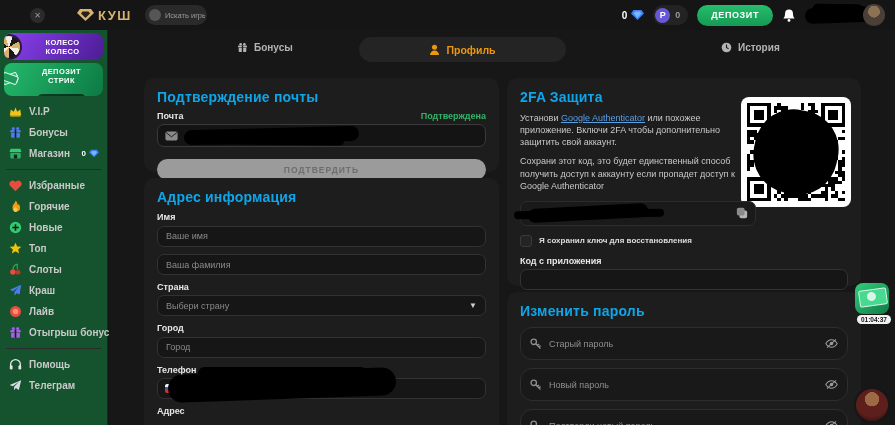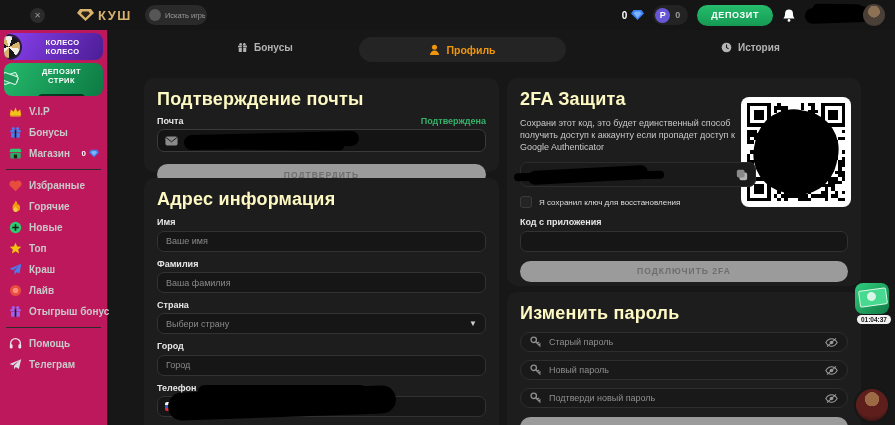--- a/index.html
+++ b/index.html
@@ -25,21 +25,21 @@
   .currency-circle { width:15px; height:15px; border-radius:50%; background:#6757d6; color:#fff; font-size:9px; font-weight:800; display:flex; align-items:center; justify-content:center; }
   .currency-amount { font-size:9px; color:#9a9a9a; font-weight:700; }
   .deposit-btn { height:21px; border:none; border-radius:11px; background:linear-gradient(180deg,#25bd6c,#169a54); color:#fff; font-size:9px; font-weight:800; letter-spacing:0.6px; padding:0 14px; cursor:pointer; font-family:"Liberation Sans", sans-serif; }
   .user-area { position:relative; width:82px; height:24px; }
   .user-scribble { position:absolute; left:0; top:4px; width:66px; height:16px; background:#000; border-radius:9px; transform:rotate(-2deg); }
   .user-scribble:after { content:""; position:absolute; left:8px; top:-3px; width:50px; height:10px; background:#000; border-radius:6px; transform:rotate(3deg); }
   .user-avatar { position:absolute; right:2px; top:1px; width:22px; height:22px; border-radius:50%;
     background:radial-gradient(circle at 50% 35%, #8d7154 0 32%, #4a4038 33% 70%, #23201d 100%); }
 
   
-  .sidebar { position:absolute; left:0; top:30px; bottom:0; width:108px; background:#be185d; border-right:1px solid #242424; padding:3px 4px 0 4px; }
+  .sidebar { position:absolute; left:0; top:30px; bottom:0; width:108px; background:#14532d; border-right:1px solid #242424; padding:3px 4px 0 4px; }
   .promo-btn { position:relative; width:100%; border-radius:8px; overflow:hidden; cursor:pointer; color:#fff; text-align:center; }
   .wheel-btn { height:27px; background:linear-gradient(120deg,#9djsunk 0%); background:linear-gradient(120deg,#8b41f0,#4c1d95); margin-bottom:3px; }
   .streak-btn { height:33px; background:linear-gradient(120deg,#24b96b,#0d7a44); }
   .promo-line { font-size:7.5px; font-weight:800; letter-spacing:0.4px; line-height:1.25; }
   .wheel-btn .promo-text { padding-top:5px; padding-left:18px; }
   .streak-btn .promo-text { padding-top:4px; padding-left:16px; }
   .streak-timer { display:inline-block; margin-top:1px; margin-left:16px; background:rgba(0,0,0,0.6); border-radius:5px; font-size:6px; font-weight:700; padding:1px 5px; color:#fff; }
   .wheel-graphic { position:absolute; left:-8px; top:50%; transform:translateY(-50%) rotate(20deg); width:26px; height:26px; border-radius:50%;
     background:conic-gradient(#181818 0 40deg,#d9b36c 40deg 80deg,#f5f0e6 80deg 120deg,#181818 120deg 160deg,#d9b36c 160deg 200deg,#f5f0e6 200deg 240deg,#181818 240deg 280deg,#d9b36c 280deg 320deg,#f5f0e6 320deg 360deg);
     border:2px solid #2a1b3d; }
@@ -60,21 +60,21 @@
   .tab { position:absolute; display:flex; align-items:center; gap:6px; font-size:10px; color:#b3b3b3; font-weight:700; cursor:pointer; top:12px; }
   .tab-bonuses { left:128px; }
   .tab-history { left:612px; }
   .tab-pill { position:absolute; left:250px; top:7px; width:207px; height:25px; border-radius:13px; background:#242424; display:flex; align-items:center; justify-content:center; gap:6px; cursor:pointer; }
   .tab-pill .tab-label { color:#f0960c; font-size:10.5px; font-weight:800; }
 
   .col { position:absolute; top:48px; display:flex; flex-direction:column; gap:6px; }
   .col-left { left:35px; width:355px; }
   .col-right { left:398px; width:354px; }
   .card { background:#1d1d1d; border-radius:10px; padding:11px 13px; position:relative; }
-  .card-title { font-size:18px; font-weight:800; color:#fef9c3; letter-spacing:0.2px; }
+  .card-title { font-size:14px; font-weight:800; color:#0ea5e9; letter-spacing:0.2px; }
 
   .field-label { font-size:9px; font-weight:700; color:#e6e6e6; margin-bottom:3px; }
   .text-input { width:100%; height:21px; border-radius:7px; background:#161616; border:1px solid #323232; color:#ddd; font-size:9px; padding:0 8px; outline:none; font-family:"Liberation Sans", sans-serif; }
   .text-input::placeholder { color:#8a8a8a; }
   .pill-btn { width:100%; height:21px; border:none; border-radius:11px; background:#9b9b9b; color:#6e6e6e; font-size:8.5px; font-weight:800; letter-spacing:1px; cursor:default; font-family:"Liberation Sans", sans-serif; }
 
   
   .card-email { height:94px; }
   .email-row { display:flex; justify-content:space-between; align-items:center; margin-top:6px; margin-bottom:3px; }
   .email-status { font-size:9px; font-weight:700; color:#35b36a; }
@@ -99,27 +99,27 @@
   .twofa-p { width:234px; font-size:9px; line-height:1.35; color:#c9c9c9; margin-top:7px; }
   .twofa-link { color:#5b9fe3; text-decoration:underline; cursor:pointer; }
   .qr-box { position:absolute; right:10px; top:19px; width:110px; height:110px; background:#fff; border-radius:8px; padding:6px; }
   .qr-blob { position:absolute; left:13px; top:13px; width:84px; height:84px; background:#000; border-radius:46%; transform:rotate(12deg); }
   .key-row { position:relative; margin-top:9px; width:236px; height:25px; border-radius:7px; background:#1a1a1a; border:1px solid #2c2c2c; display:flex; align-items:center; padding:0 7px; }
   .key-scribble { width:120px; height:14px; background:#000; border-radius:8px; transform:rotate(-3deg); position:relative; }
   .key-scribble:after { content:""; position:absolute; left:-14px; top:4px; width:150px; height:8px; background:#000; border-radius:5px; transform:rotate(2deg); }
   .copy-btn { margin-left:auto; cursor:pointer; display:flex; }
   .check-row { display:flex; align-items:center; gap:7px; margin-top:9px; }
   .checkbox { width:12px; height:12px; border-radius:3px; background:#242424; border:1px solid #3a3a3a; cursor:pointer; flex:none; }
-  .check-label { font-size:8px; font-weight:400; color:#ddd; }
+  .check-label { font-size:8px; font-weight:700; color:#ddd; }
   .code-label { margin-top:9px; }
   .card-2fa .pill-btn { margin-top:9px; }
 
   
   .card-password { height:142px; }
-  .pw-row { position:relative; margin-top:8px; height:20px; border-radius:12px; background:#191919; border:1px solid #2e2e2e; display:flex; align-items:center; padding:0 9px; gap:7px; }
+  .pw-row { position:relative; margin-top:8px; height:33px; border-radius:12px; background:#191919; border:1px solid #2e2e2e; display:flex; align-items:center; padding:0 9px; gap:7px; }
   .pw-input { flex:1; background:transparent; border:none; outline:none; font-size:9px; color:#ddd; font-family:"Liberation Sans", sans-serif; }
   .pw-input::placeholder { color:#8f8f8f; }
   .eye-btn { cursor:pointer; display:flex; }
   .card-password .pill-btn { margin-top:9px; }
 
   
   .promo-float { position:absolute; right:6px; top:283px; width:34px; height:31px; border-radius:8px; cursor:pointer;
     background:linear-gradient(140deg,#2fcf7e,#117a45); overflow:hidden; z-index:6; }
   .promo-float:before { content:""; position:absolute; left:4px; top:6px; width:26px; height:15px; background:#46d98f; border:1px solid #d9f5e6; border-radius:2px; transform:rotate(-8deg); }
   .promo-float:after { content:""; position:absolute; left:12px; top:9px; width:9px; height:9px; border-radius:50%; background:#d9f5e6; transform:rotate(-8deg); }
@@ -263,20 +263,30 @@
         <span class="nav-ico">
             <svg width="13" height="13" viewBox="0 0 16 16">
               <path d="M8 0.8l2.1 4.6 5 0.5-3.8 3.3 1.1 4.9L8 11.5l-4.4 2.6 1.1-4.9L0.9 5.9l5-0.5z" fill="#f1c40f"></path>
             </svg>
           </span>
         <span class="nav-label">Топ</span>
       </div>
       <div class="nav-item">
         <span class="nav-ico">
             <svg width="13" height="13" viewBox="0 0 16 16">
+              <path d="M5 8C5 4 7 2 10.5 1.2M10.8 8C9 5.5 10 3 10.5 1.2" stroke="#27ae60" stroke-width="1.4" fill="none"></path>
+              <circle cx="4.8" cy="11" r="3.4" fill="#e74c3c"></circle>
+              <circle cx="11" cy="11.5" r="3" fill="#c0392b"></circle>
+            </svg>
+          </span>
+        <span class="nav-label">Слоты</span>
+      </div>
+      <div class="nav-item">
+        <span class="nav-ico">
+            <svg width="13" height="13" viewBox="0 0 16 16">
               <path d="M15 1 1 7.2l4 1.6 7-5.4-5.4 6.4 0.4 4.7 2.3-3 3.7 1.5z" fill="#4b7bec"></path>
             </svg>
           </span>
         <span class="nav-label">Краш</span>
       </div>
       <div class="nav-item">
         <span class="nav-ico">
             <svg width="13" height="13" viewBox="0 0 16 16">
               <circle cx="8" cy="8" r="6.8" fill="#e74c3c"></circle>
               <circle cx="8" cy="8" r="3.4" fill="#ff8a7a"></circle>
@@ -363,21 +373,20 @@
         <button class="pill-btn">ПОДТВЕРДИТЬ</button>
       </div>
 
       <div class="card card-personal">
         <div class="card-title">Адрес информация</div>
         <div class="fgroup">
           <div class="field-label">Имя</div>
           <input class="text-input" type="text" placeholder="Ваше имя" style="">
         </div>
         <div class="fgroup">
-          <div class="field-label">Фамилия</div>
           <input class="text-input" type="text" placeholder="Ваша фамилия" style="">
         </div>
         <div class="fgroup">
           <div class="field-label">Страна</div>
           <div class="select-box">
             <span>Выбери страну</span>
             <span class="select-caret">▼</span>
           </div>
         </div>
         <div class="fgroup">
@@ -394,20 +403,21 @@
         <div class="fgroup">
           <div class="field-label">Адрес</div>
 
         </div>
       </div>
     </section>
 
     <section class="col col-right">
       <div class="card card-2fa">
         <div class="card-title">2FA Защита</div>
+        <p class="twofa-p"><span>Установи </span><span class="twofa-link">Google Authenticator</span><span> или похожее приложение. Включи 2FA чтобы дополнительно защитить свой аккаунт.</span></p>
         <p class="twofa-p">Сохрани этот код, это будет единственный способ получить доступ к аккаунту если пропадет доступ к Google Authenticator</p>
 
         <div class="qr-box">
           <svg id="qr-svg" width="98" height="98" viewBox="0 0 29 29" shape-rendering="crispEdges">
             <g fill="#000">
               <rect x="0" y="0" width="7" height="7"></rect>
                 <rect x="22" y="0" width="7" height="7"></rect>
                 <rect x="0" y="22" width="7" height="7"></rect>
             </g>
             <g fill="#fff">

